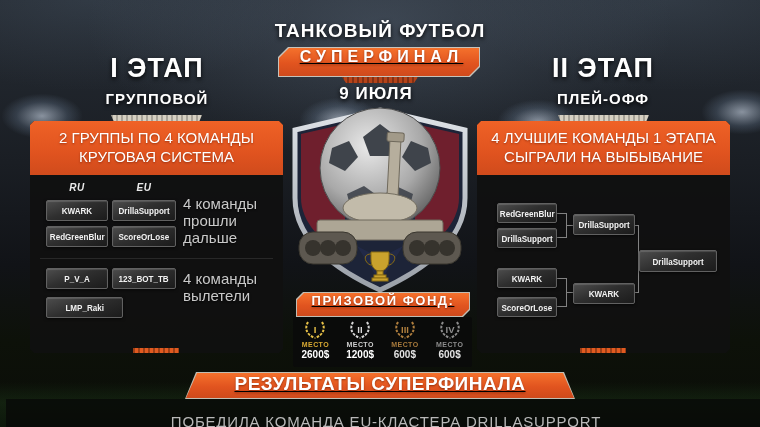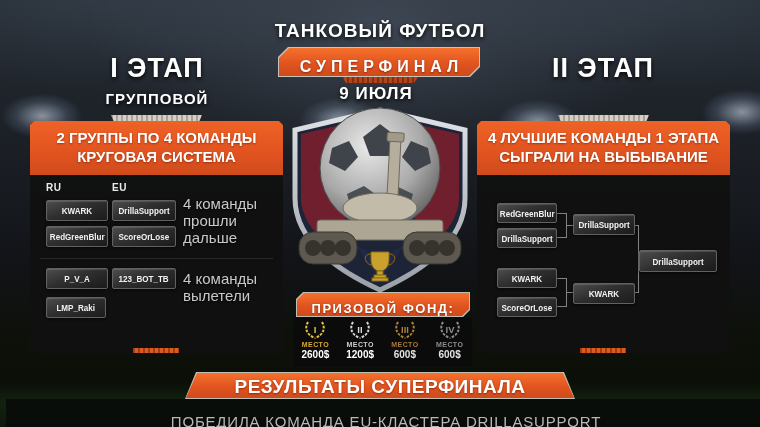--- a/index.html
+++ b/index.html
@@ -11,50 +11,50 @@
       radial-gradient(ellipse 300px 130px at 88% 0%, rgba(95,115,135,0.20), transparent 70%),
       linear-gradient(180deg,#262c34 0%,#1a1e24 38%,#111317 62%,#0d1109 80%,#0a0d08 100%);}
   .grass{position:absolute;left:0;right:0;top:382px;bottom:0;
     background:linear-gradient(180deg, rgba(25,50,22,0) 0%, rgba(28,56,24,0.45) 45%, rgba(14,28,13,0.7) 100%);}
   .floodlight{position:absolute;width:80px;height:44px;
     background:radial-gradient(ellipse at center, rgba(225,238,255,0.55) 0%, rgba(160,190,225,0.18) 45%, transparent 72%);}
   
   .event-title{position:absolute;left:0;top:20px;width:760px;text-align:center;color:#fff;
     font-weight:bold;font-size:19px;letter-spacing:1px;text-shadow:0 2px 4px rgba(0,0,0,0.9);}
   .banner-outer{position:absolute;background:rgba(225,220,208,0.85);}
-  .banner-inner{position:absolute;inset:1px;display:flex;align-items:flex-end;justify-content:center;
-    background:linear-gradient(180deg,#f5712c 0%,#e1541f 55%,#cf4a1c 100%);}
+  .banner-inner{position:absolute;inset:1px;display:flex;align-items:flex-start;justify-content:center;
+    background:linear-gradient(180deg,#f5712c 0%,#e1541f 55%,#cf4a1c 100%);text-decoration:underline;}
   .sf-banner{left:278px;top:47px;width:202px;height:30px;
     clip-path:polygon(10px 0,100% 0,100% calc(100% - 10px),calc(100% - 10px) 100%,0 100%,0 10px);}
   .sf-banner .banner-inner{clip-path:polygon(10px 0,100% 0,100% calc(100% - 10px),calc(100% - 10px) 100%,0 100%,0 10px);}
   .sf-banner span{color:#fff;font-weight:bold;font-size:16px;letter-spacing:5px;text-indent:5px;
     text-shadow:0 1px 2px rgba(90,20,0,0.6);}
   .sf-tab{position:absolute;left:342px;top:77px;width:76px;height:6px;background:#b4431a;
     clip-path:polygon(0 0,100% 0,calc(100% - 4px) 100%,4px 100%);
     background-image:repeating-linear-gradient(90deg,rgba(0,0,0,0.28) 0 2px,transparent 2px 5px);}
   .event-date{position:absolute;left:0;top:84px;width:752px;text-align:center;color:#fff;
     font-weight:bold;font-size:17px;letter-spacing:1px;text-shadow:0 2px 4px rgba(0,0,0,0.9);}
   .stage-heading{position:absolute;top:54px;width:220px;text-align:center;color:#fff;
     text-shadow:0 2px 4px rgba(0,0,0,0.9);}
   .stage-heading .big{font-size:27px;font-weight:bold;letter-spacing:1px;line-height:1.05;}
   .stage-heading .small{font-size:15px;font-weight:bold;letter-spacing:1px;margin-top:8px;}
   
   .panel{position:absolute;top:121px;width:253px;height:232px;background:rgba(16,16,16,0.93);
     clip-path:polygon(4px 0,calc(100% - 4px) 0,100% 4px,100% calc(100% - 4px),calc(100% - 4px) 100%,4px 100%,0 calc(100% - 4px),0 4px);
     box-shadow:0 4px 10px rgba(0,0,0,0.6);}
   .panel-header{height:54px;display:flex;align-items:center;justify-content:center;text-align:center;
     background:linear-gradient(180deg,#ef6226 0%,#e0531f 60%,#d04b1c 100%);
-    color:#fff;font-weight:bold;font-size:15px;line-height:1.25;white-space:pre-line;
+    color:#fff;font-weight:normal;font-size:15px;line-height:1.25;white-space:pre-line;
     text-shadow:0 1px 2px rgba(90,20,0,0.5);}
   .light-tab{position:absolute;top:115px;width:91px;height:7px;background:#d6d0c2;
     clip-path:polygon(0 0,100% 0,calc(100% - 3px) 100%,3px 100%);
     background-image:repeating-linear-gradient(90deg,rgba(0,0,0,0.22) 0 2px,transparent 2px 5px);}
   .orange-tab{position:absolute;top:348px;width:46px;height:5px;background:#e05a20;
     background-image:repeating-linear-gradient(90deg,rgba(0,0,0,0.3) 0 2px,transparent 2px 5px);}
-  .col-label{position:absolute;color:#e9e9e9;font-weight:bold;font-size:10px;letter-spacing:0.5px;}
+  .col-label{position:absolute;text-align:center;color:#e9e9e9;font-weight:bold;font-size:10px;letter-spacing:0.5px;font-style:italic;}
   .team-btn{position:absolute;display:flex;align-items:center;justify-content:center;border-radius:2px;
     background:linear-gradient(160deg,#4d4d4d 0%,#2f2f2f 45%,#1b1b1b 100%);
     border:1px solid #616161;color:#f2f2f2;
     box-shadow:inset 0 1px 1px rgba(255,255,255,0.15), 0 1px 3px rgba(0,0,0,0.65);}
   .team-btn span{font-weight:bold;font-size:9.5px;white-space:nowrap;transform:scaleX(0.85);}
   .note{position:absolute;color:#c9c9c9;font-size:15px;line-height:1.12;white-space:pre-line;
     text-shadow:0 1px 2px rgba(0,0,0,0.8);}
   .divider{position:absolute;left:10px;right:10px;top:137px;height:1px;background:#282828;}
   .conn{position:absolute;border-color:#8f8f8f;opacity:0.9;}
   .conn.pair{border-top:1px solid #8f8f8f;border-right:1px solid #8f8f8f;border-bottom:1px solid #8f8f8f;}
@@ -106,20 +106,21 @@
   </div>
   <div class="sf-tab"></div>
   <div class="event-date">9 ИЮЛЯ</div>
 
   <div class="stage-heading" style="left:47px;">
     <div class="big">I ЭТАП</div>
     <div class="small">ГРУППОВОЙ</div>
   </div>
   <div class="stage-heading" style="left:493px;">
     <div class="big">II ЭТАП</div>
+    <div class="small">ПЛЕЙ-ОФФ</div>
   </div>
 
   <div class="light-tab" style="left:111px;"></div>
   <div class="panel" style="left:30px;">
     <div class="panel-header">2 ГРУППЫ ПО 4 КОМАНДЫ
 КРУГОВАЯ СИСТЕМА</div>
     <div class="col-label" style="left:16px;top:61px;width:62px;">RU</div>
     <div class="col-label" style="left:82px;top:61px;width:64px;">EU</div>
 
     <div class="team-btn" style="left:16px;top:79px;width:62px;height:21px;">
@@ -136,21 +137,21 @@
       </div>
     <div class="note" style="left:153px;top:75px;width:95px;">4 команды
 прошли
 дальше</div>
 
     <div class="divider"></div>
 
     <div class="team-btn" style="left:16px;top:147px;width:62px;height:21px;">
         <span>P_V_A</span>
       </div>
-    <div class="team-btn" style="left:16px;top:176px;width:60px;height:21px;">
+    <div class="team-btn" style="left:16px;top:176px;width:77px;height:21px;">
         <span>LMP_Raki</span>
       </div>
     <div class="team-btn" style="left:82px;top:147px;width:64px;height:21px;">
         <span>123_BOT_TB</span>
       </div>
     <div class="note" style="left:153px;top:150px;width:95px;">4 команды
 вылетели</div>
   </div>
   <div class="orange-tab" style="left:133px;"></div>
 

